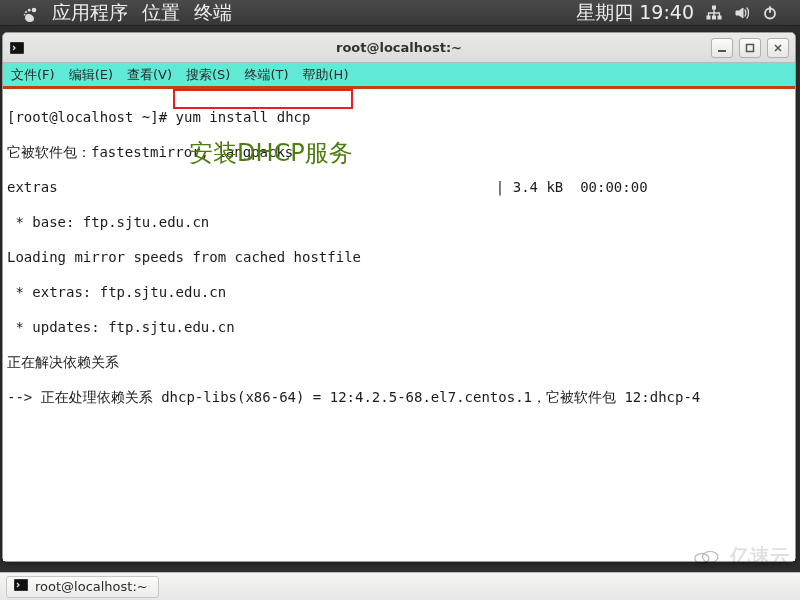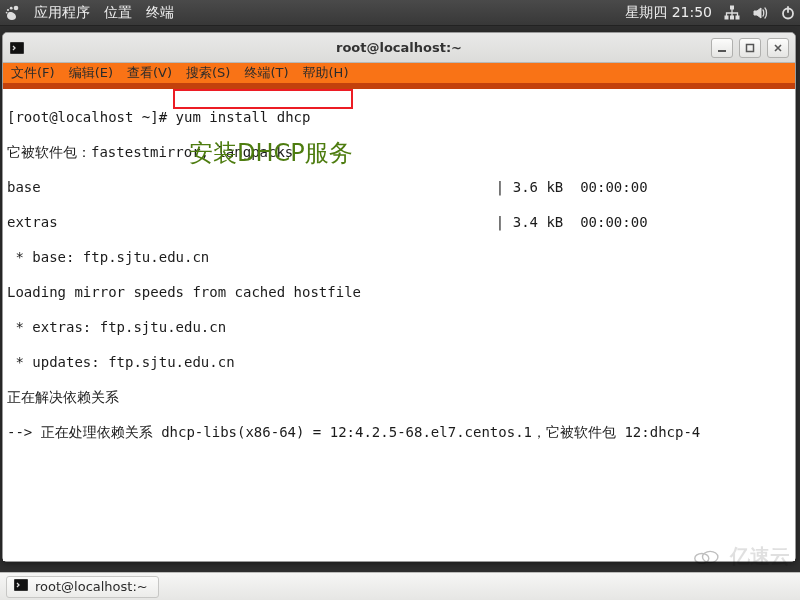--- a/index.html
+++ b/index.html
@@ -11,23 +11,23 @@
     overflow: hidden;
     position: relative;
   }
   
   .top-panel {
     height: 26px;
     background: linear-gradient(#4a4a4a, #383838);
     color: #eee;
     display: flex;
     align-items: center;
-    padding: 0 4px;
+    padding: 0 22px;
     gap: 14px;
-    font-size: 14px;
+    font-size: 19px;
     border-bottom: 1px solid #222;
     text-align: right;
   }
   .top-panel .left { display: flex; align-items: center; gap: 14px; }
   .top-panel .right { margin-left: auto; display: flex; align-items: center; gap: 12px; }
   .gnome-foot {
     width: 16px; height: 16px;
     display: inline-block;
   }
   .gnome-foot svg { width: 16px; height: 16px; }
@@ -86,22 +86,22 @@
     color: #555;
     cursor: pointer;
   }
   .win-btn.close { font-weight:bold; }
 
   .menubar {
     height: 26px;
     display: flex; align-items:center;
     gap: 14px;
     padding: 0 8px;
-    background: #f97316;
-    border-bottom: 6px solid #c2410c;
+    background: #5eead4;
+    border-bottom: 3px solid #c2410c;
     font-size: 13px;
     color: #2b2b2b;
   }
   .menubar span { cursor: default; }
 
   .termarea {
     flex: 1;
     background: #ffffff;
     color: #1b1b1b;
     font-family: "DejaVu Sans Mono","Liberation Mono","Courier New",monospace;
@@ -175,21 +175,21 @@
             <circle cx="2.6" cy="7.6" r="0.9"></circle>
             <path d="M6 7c3 0 6 2 6 5 0 2-2 3-4 3-3 0-5-2-5-4 0-2 1-4 3-4z"></path>
           </g>
         </svg>
     </span>
     <span class="panel-item">应用程序</span>
     <span class="panel-item">位置</span>
     <span class="panel-item">终端</span>
   </div>
   <div class="right">
-    <span class="panel-item">星期四 21:50</span>
+    <span class="panel-item">星期四 19:40</span>
     <span class="sys-icon">
       <svg viewBox="0 0 16 16">
           <g fill="#ddd">
             <rect x="6.5" y="1" width="3" height="3"></rect>
             <rect x="1" y="11" width="3" height="3"></rect>
             <rect x="6.5" y="11" width="3" height="3"></rect>
             <rect x="12" y="11" width="3" height="3"></rect>
             <path d="M8 4v4M2.5 11V8h11v3M8 8v3" stroke="#ddd" stroke-width="1.3" fill="none"></path>
           </g>
         </svg>
@@ -249,21 +249,20 @@
       <span>编辑(E)</span>
       <span>查看(V)</span>
       <span>搜索(S)</span>
       <span>终端(T)</span>
       <span>帮助(H)</span>
     </div>
 
     <div class="termarea">
 <div class="termline"><span>[root@localhost ~]# </span><span>yum install dhcp</span></div>
 <div class="termline">它被软件包：fastestmirror, langpacks</div>
-<div class="termline">base                                                      | 3.6 kB  00:00:00</div>
 <div class="termline">extras                                                    | 3.4 kB  00:00:00</div>
 <div class="termline"> * base: ftp.sjtu.edu.cn</div>
 <div class="termline">Loading mirror speeds from cached hostfile</div>
 <div class="termline"> * extras: ftp.sjtu.edu.cn</div>
 <div class="termline"> * updates: ftp.sjtu.edu.cn</div>
 <div class="termline">正在解决依赖关系</div>
 <div class="termline">--&gt; 正在处理依赖关系 dhcp-libs(x86-64) = 12:4.2.5-68.el7.centos.1，它被软件包 12:dhcp-4</div>
 
 
 

